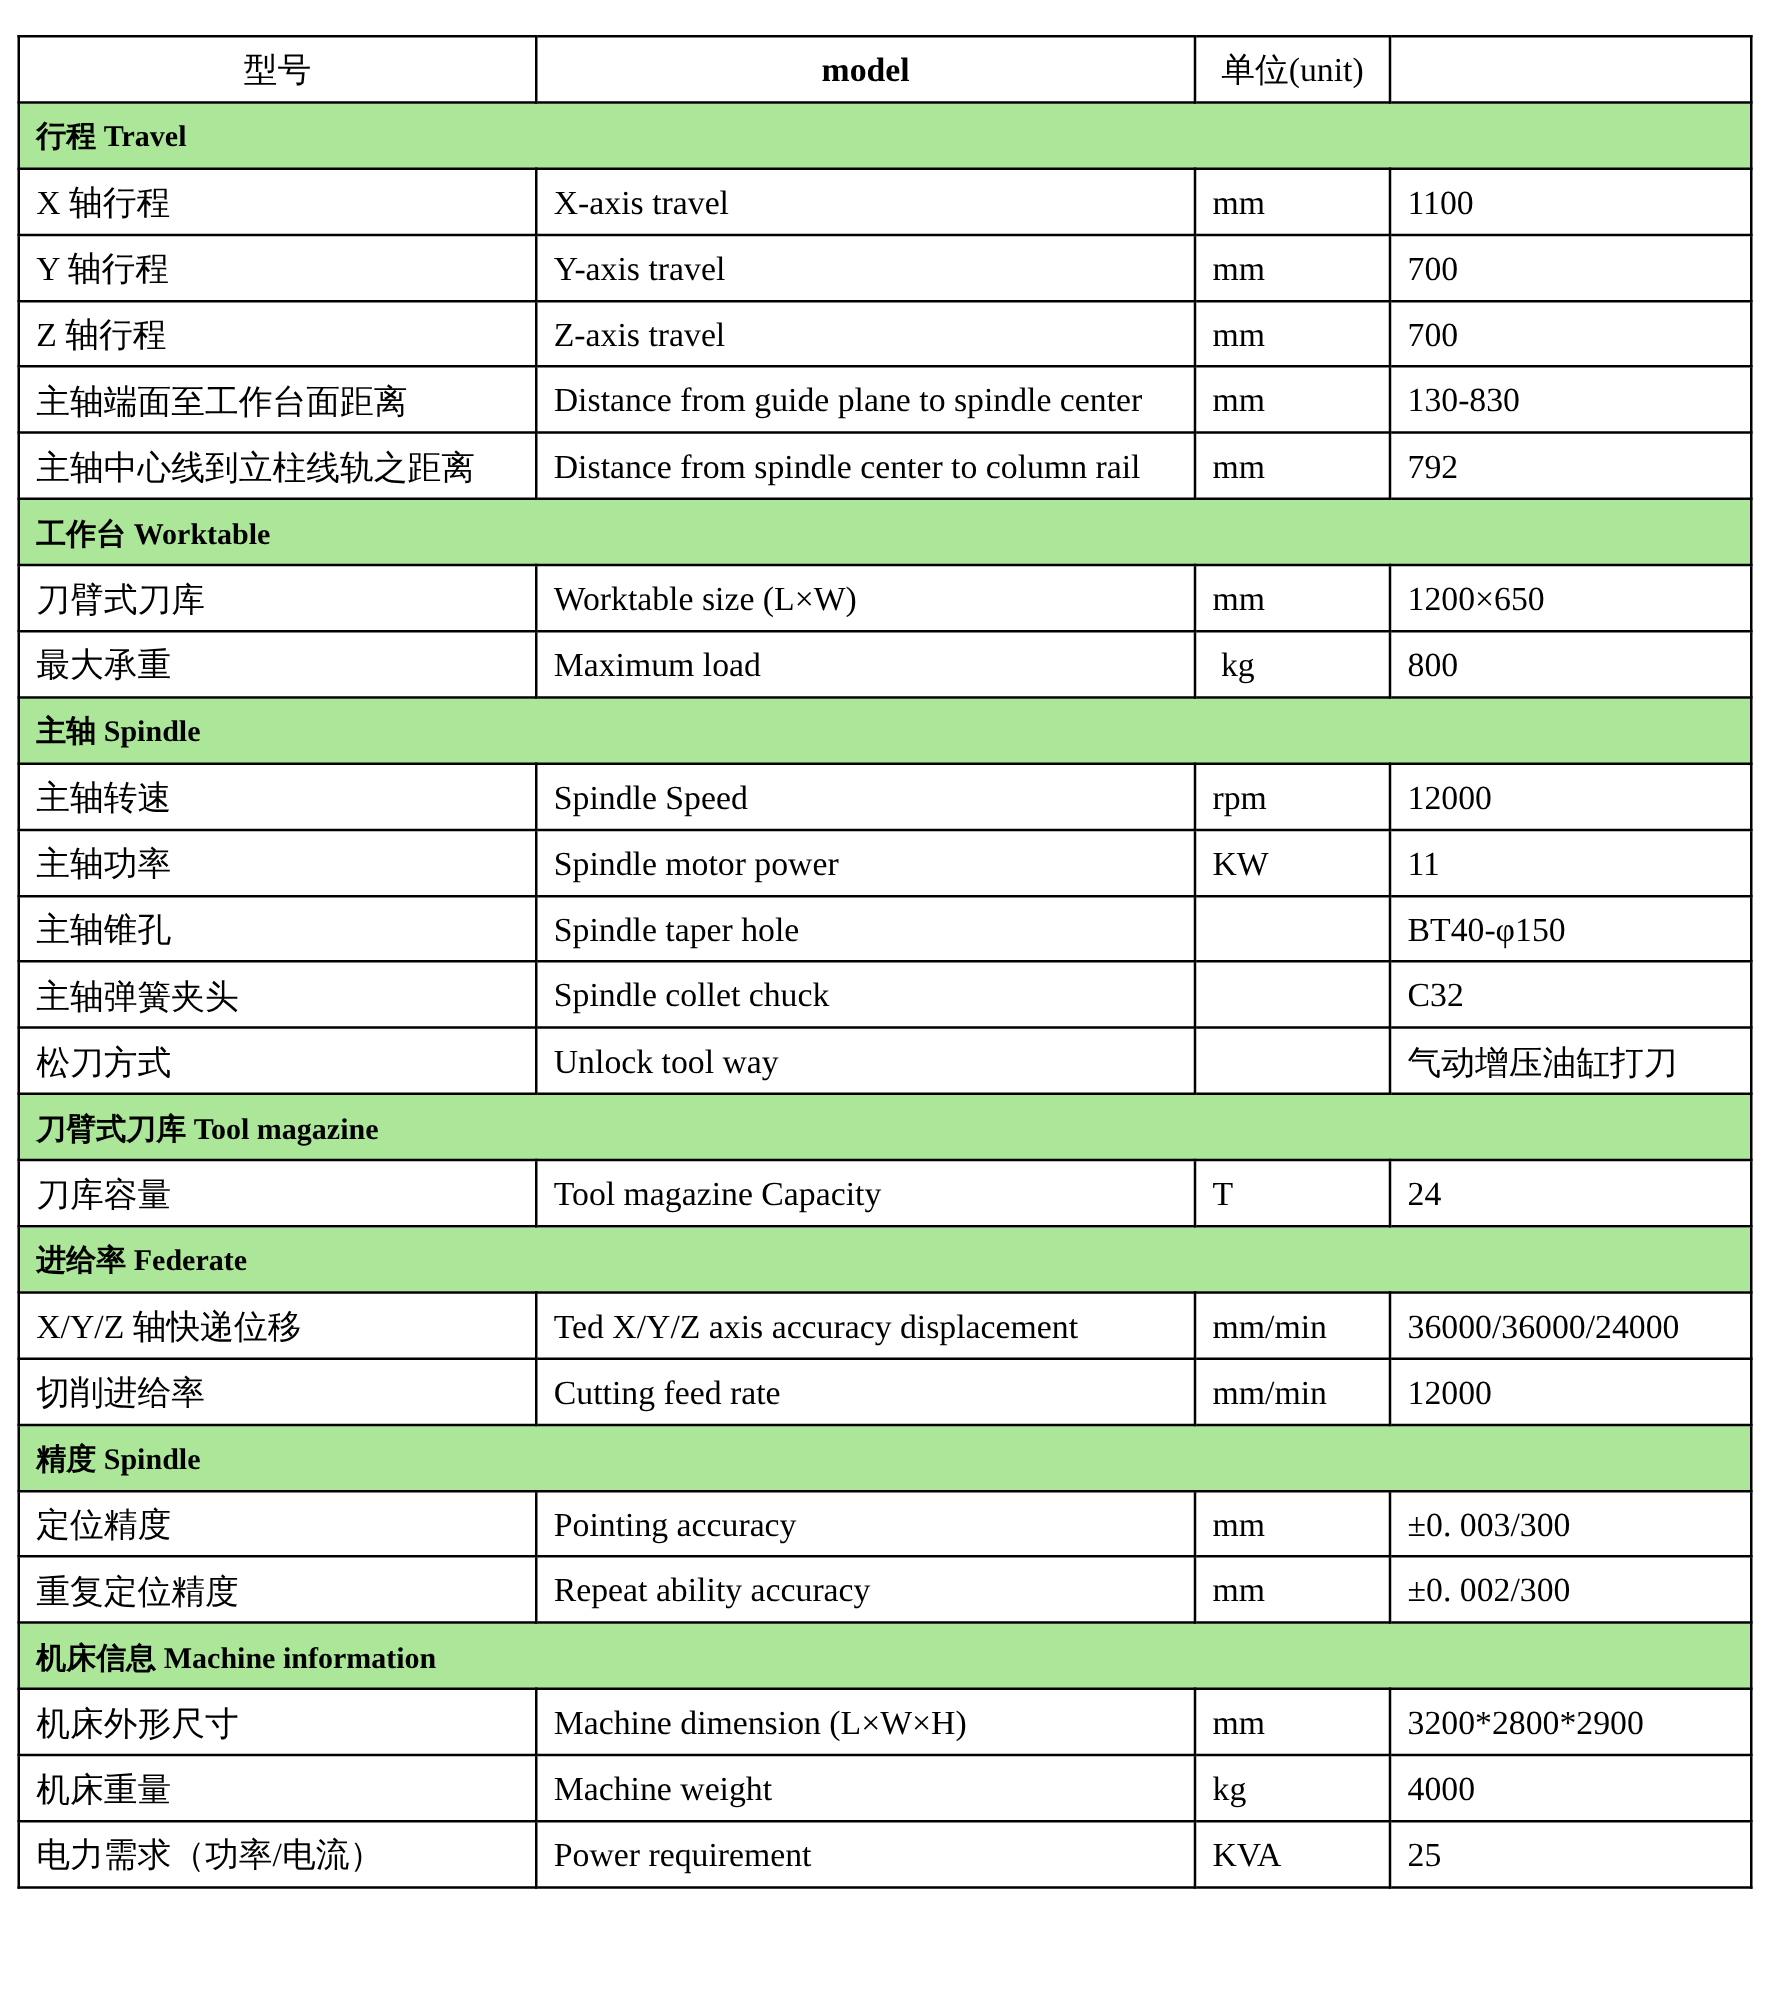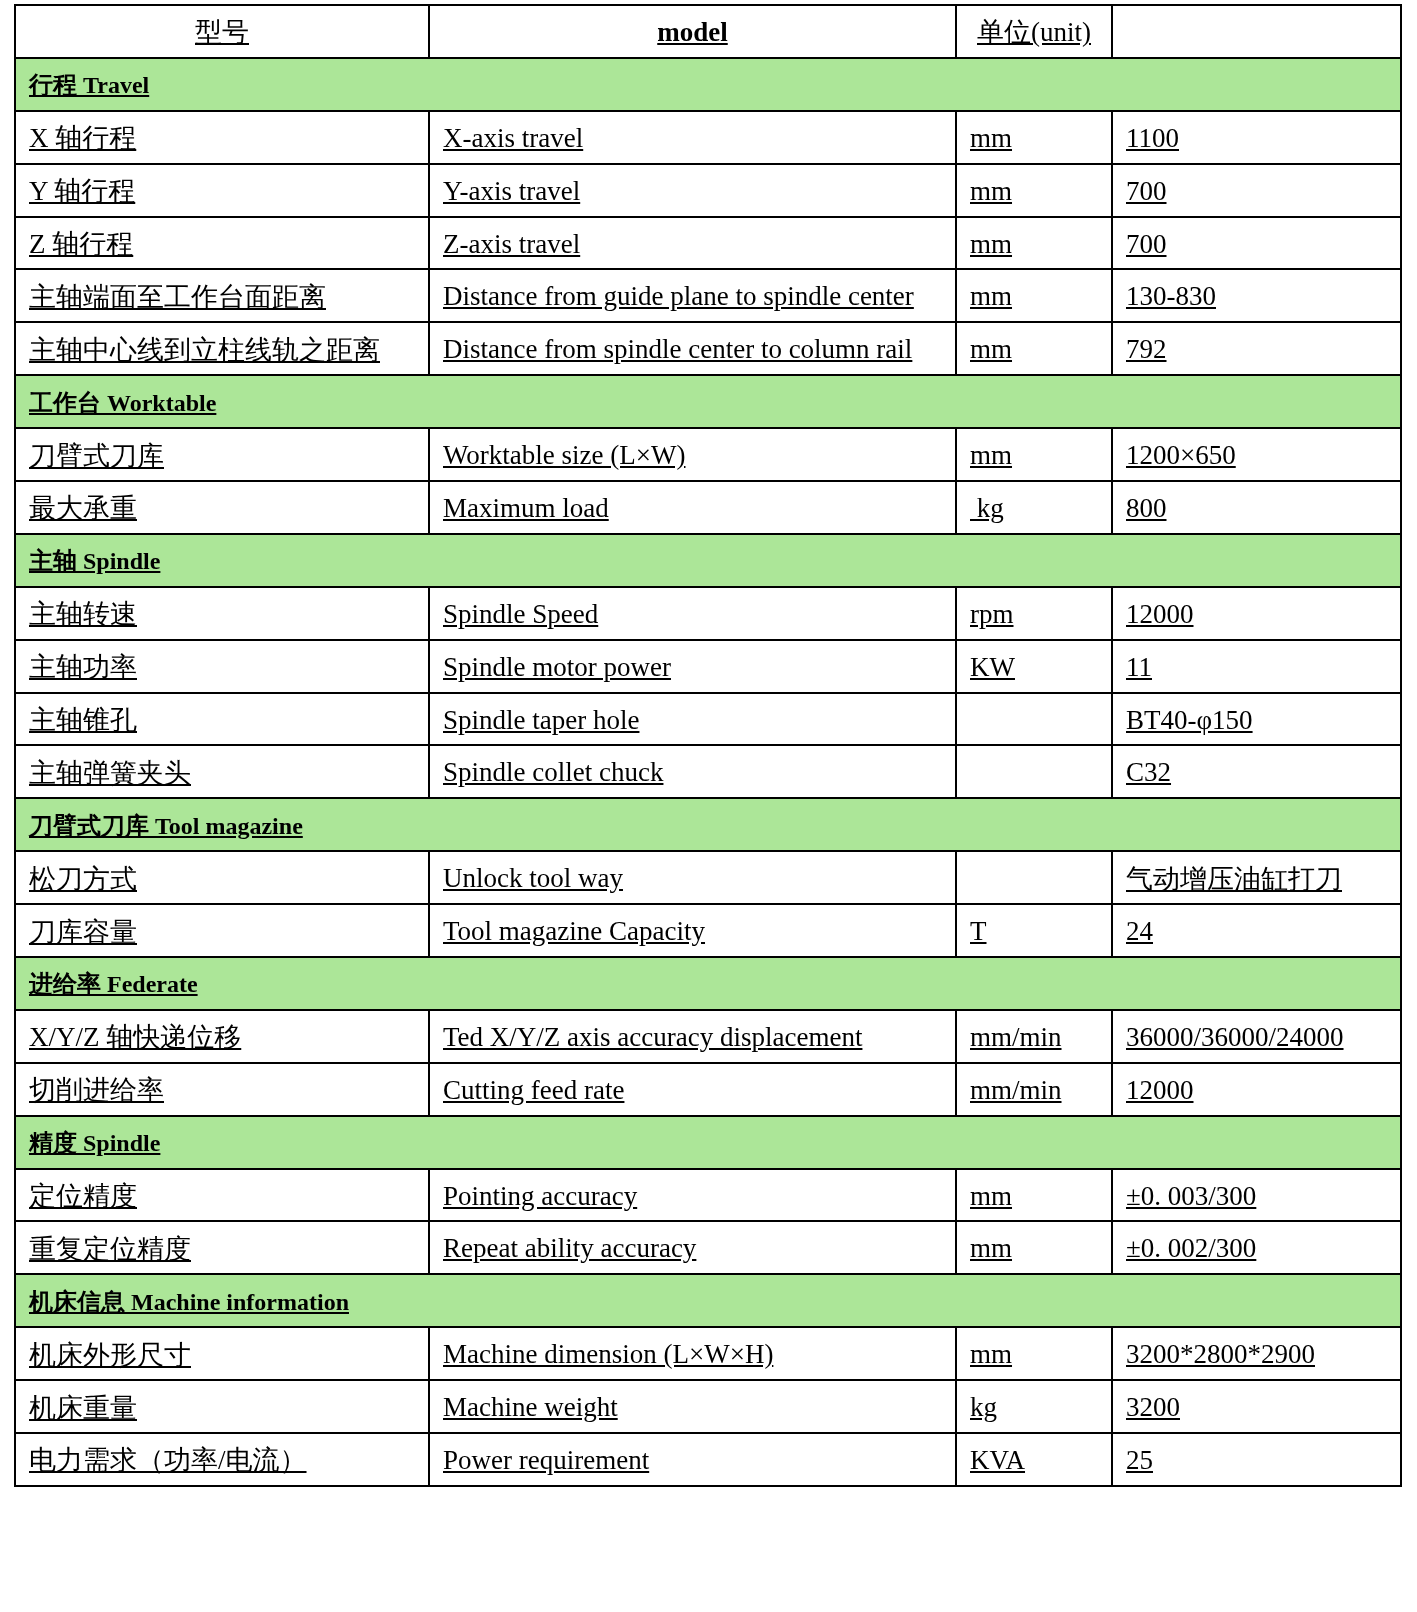--- a/index.html
+++ b/index.html
@@ -7,23 +7,22 @@
   html, body { margin: 0; padding: 0; }
   body {
     width: 1417px; height: 1612px;
     background: var(--page-bg);
     color: #000;
     font-family: "Liberation Serif", "DejaVu Serif", serif;
   }
   table.spec {
     border-collapse: collapse;
     table-layout: fixed;
-    margin: 4px 0 0 14px;
+    margin: 28px 0 0 14px;
     width: 1386px;
-    text-decoration: underline;
   }
   col.c1 { width: 414px; }
   col.c2 { width: 527px; }
   col.c3 { width: 156px; }
   col.c4 { width: 289px; }
   th, td {
     border: 2px solid var(--border-color);
     height: 52.9px;
     padding: 2px 4px 0 13px;
     font-size: 27px;
@@ -129,29 +128,29 @@
         <td></td>
         <td>BT40-φ150</td>
       </tr>
       <tr>
         <td>主轴弹簧夹头</td>
         <td>Spindle collet chuck</td>
         <td></td>
         <td>C32</td>
       </tr>
       <tr>
-        <td colspan="4" class="section">刀臂式刀库 Tool magazine</td>
-      </tr>
-      <tr>
         <td>松刀方式</td>
         <td>Unlock tool way</td>
         <td></td>
         <td>气动增压油缸打刀</td>
       </tr>
       <tr>
+        <td colspan="4" class="section">刀臂式刀库 Tool magazine</td>
+      </tr>
+      <tr>
         <td>刀库容量</td>
         <td>Tool magazine Capacity</td>
         <td>T</td>
         <td>24</td>
       </tr>
       <tr>
         <td colspan="4" class="section">进给率 Federate</td>
       </tr>
       <tr>
         <td>X/Y/Z 轴快递位移</td>
@@ -186,21 +185,21 @@
       <tr>
         <td>机床外形尺寸</td>
         <td>Machine dimension (L×W×H)</td>
         <td>mm</td>
         <td>3200*2800*2900</td>
       </tr>
       <tr>
         <td>机床重量</td>
         <td>Machine weight</td>
         <td>kg</td>
-        <td>3200</td>
+        <td>4000</td>
       </tr>
       <tr>
         <td>电力需求（功率/电流）</td>
         <td>Power requirement</td>
         <td>KVA</td>
         <td>25</td>
       </tr>
     </tbody>
 </table>
 

